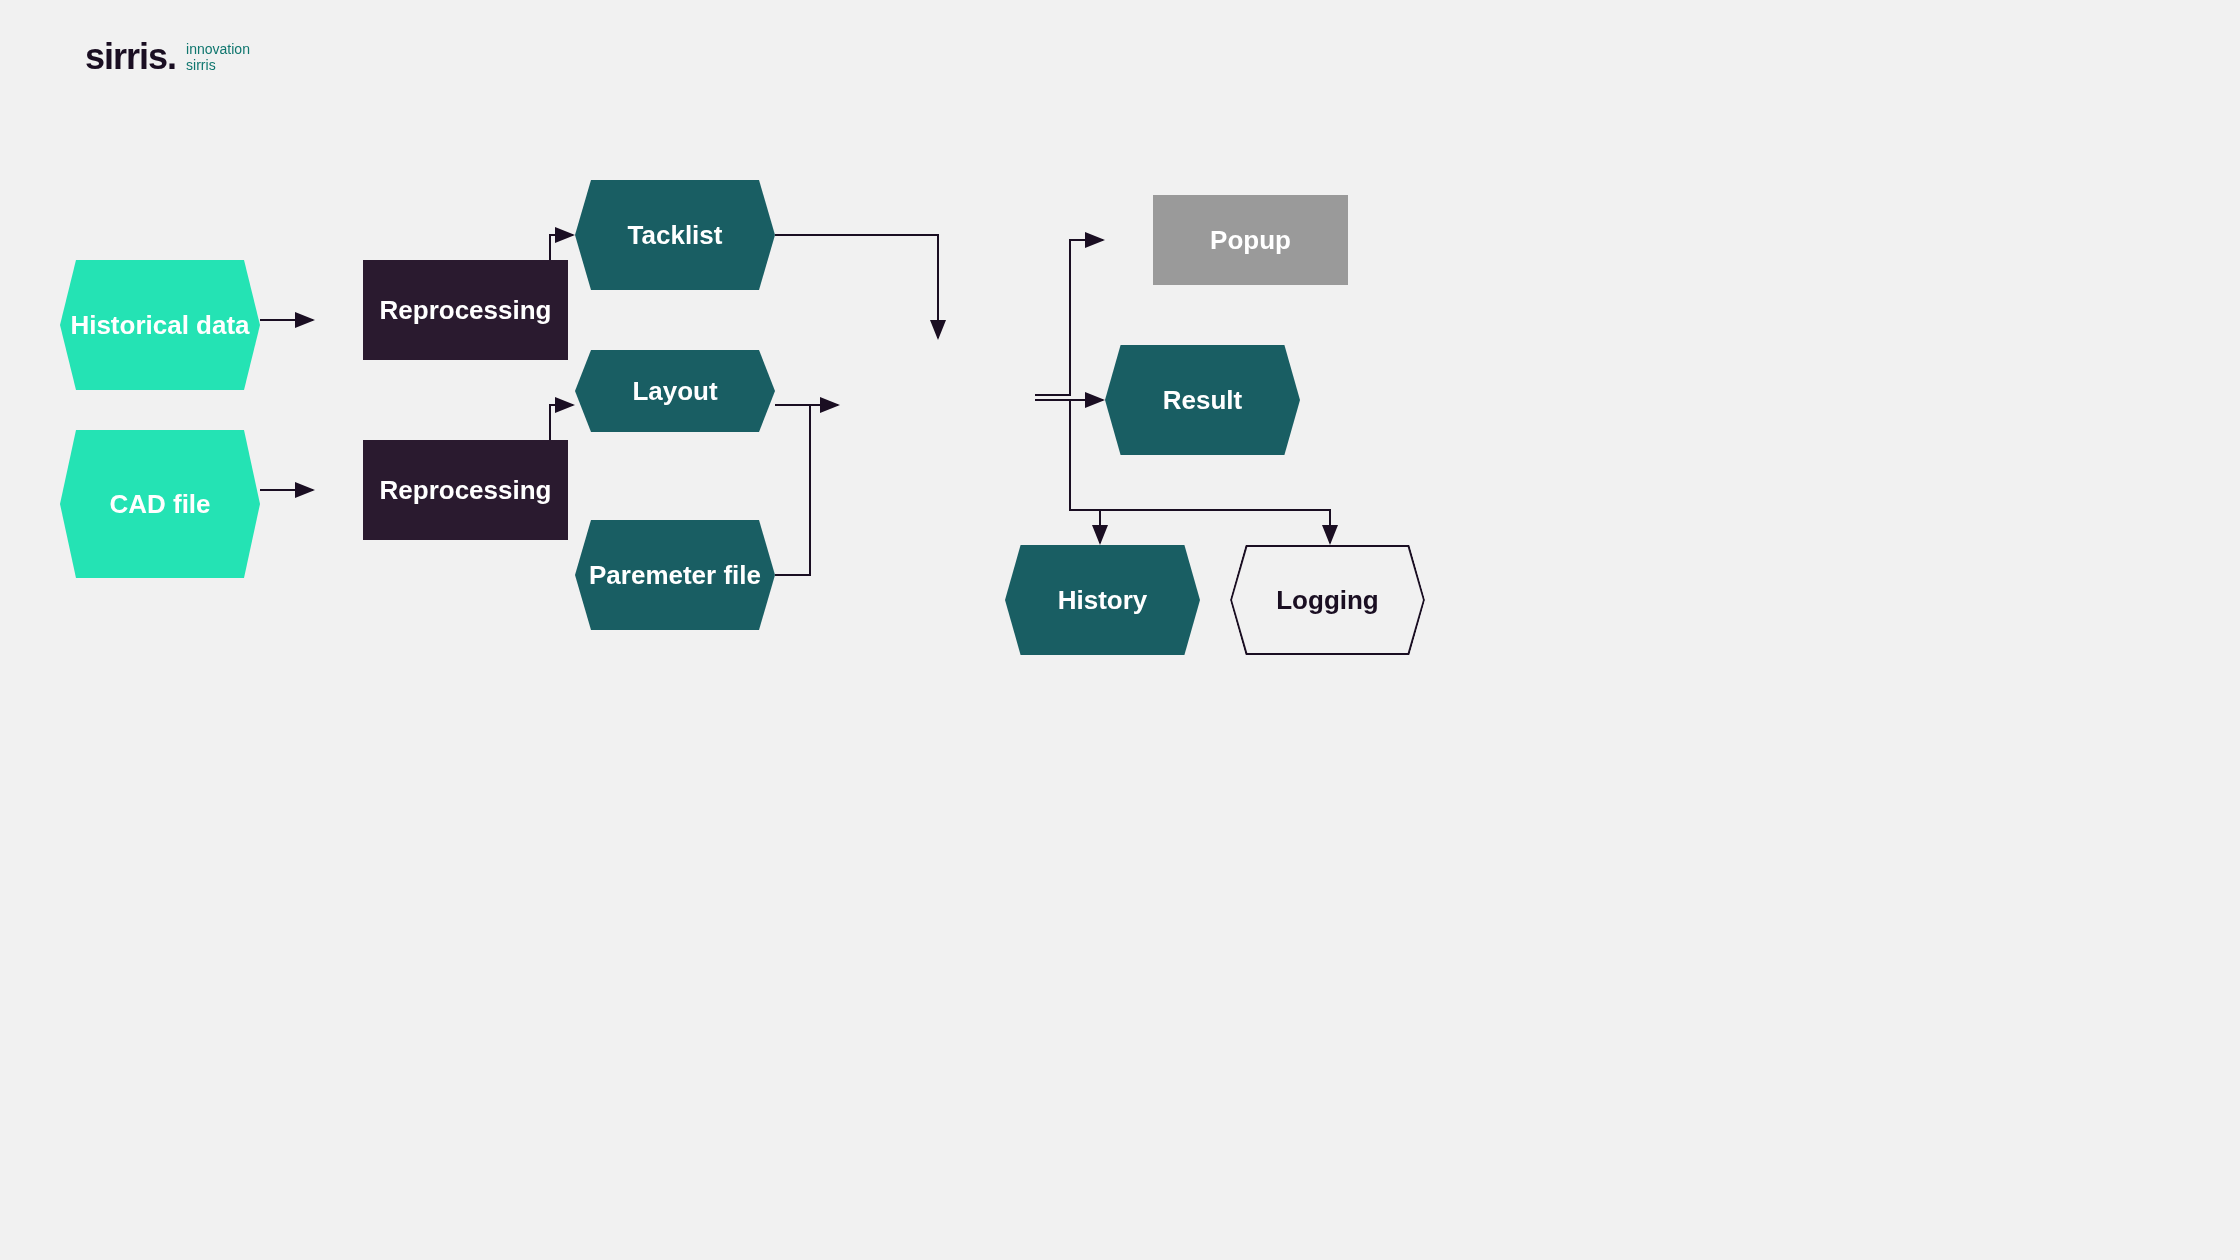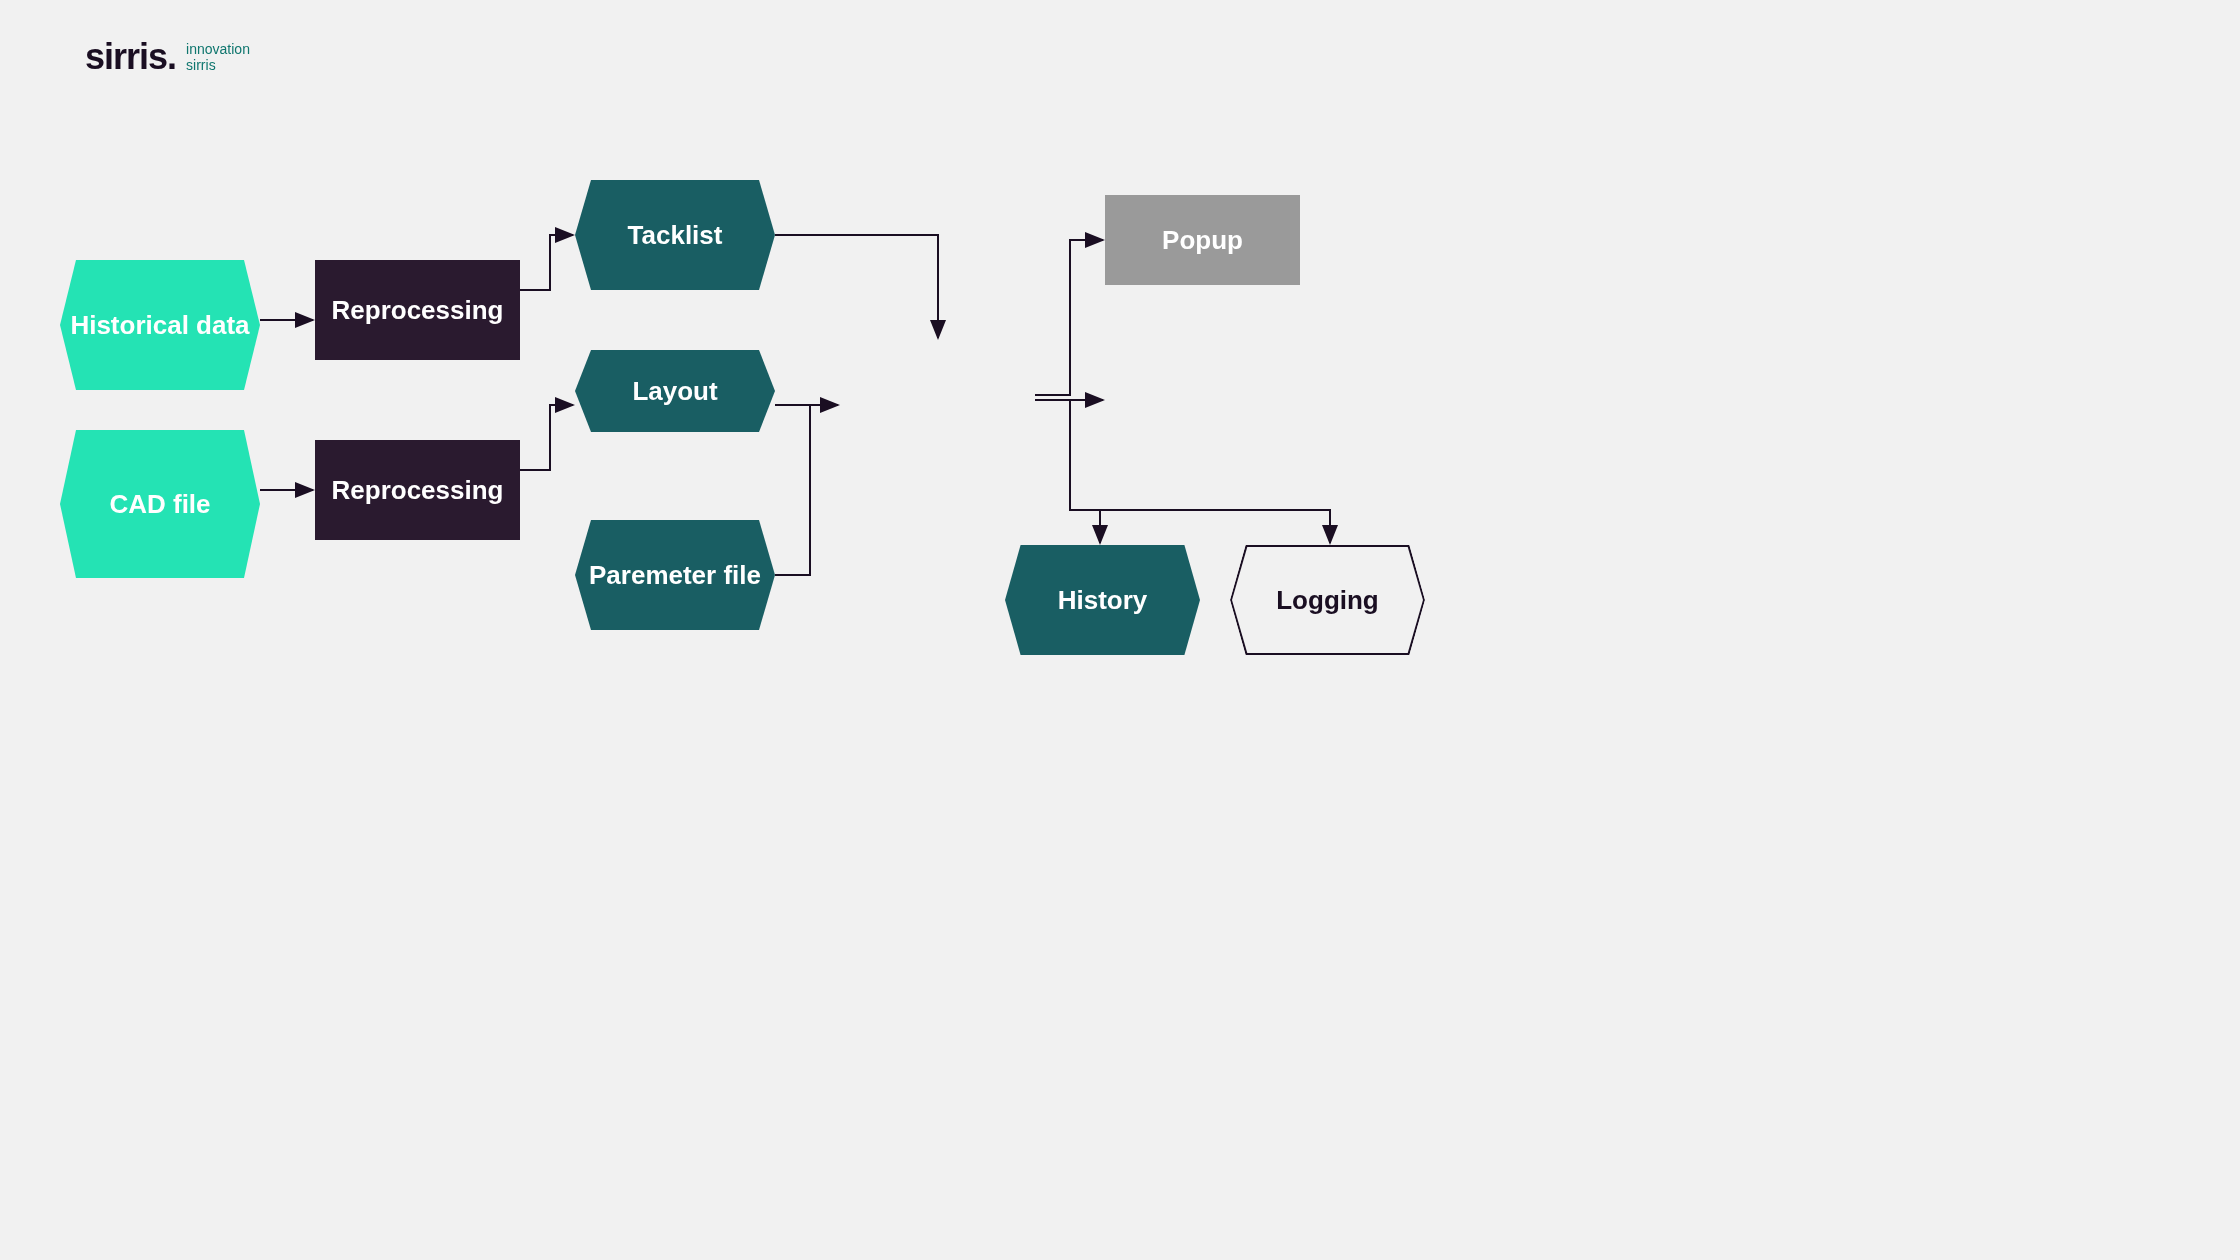--- a/index.html
+++ b/index.html
@@ -39,21 +39,21 @@
     position: absolute;
     display: flex;
     align-items: center;
     justify-content: center;
     text-align: center;
     font-weight: 800;
     font-size: 26px;
     color: #fff;
     z-index: 2;
   }
-  .rect { border-radius: 0; }
+  .rect { border-radius: 0; margin-left: 48px; }
   .hex {
     clip-path: polygon(8% 0%, 92% 0%, 100% 50%, 92% 100%, 8% 100%, 0% 50%);
   }
   .hex-outline {
     background: #f1f1f1;
     color: #1a0e22;
   }
   .hex-outline::before {
     content: "";
     position: absolute;
@@ -141,20 +141,23 @@
     </div>
   <div class="node hex" style="left: 575px; top: 350px; width: 200px; height: 82px; background: rgb(25, 94, 99);">
       <span>Layout</span>
     </div>
   <div class="node hex" style="left: 575px; top: 520px; width: 200px; height: 110px; background: rgb(25, 94, 99);">
       <span>Paremeter file</span>
     </div>
   <div class="node rect" style="left: 1105px; top: 195px; width: 195px; height: 90px; background: rgb(154, 154, 154);">
       <span>Popup</span>
     </div>
+  <div class="node hex" style="left: 1105px; top: 345px; width: 195px; height: 110px; background: rgb(25, 94, 99);">
+      <span>Result</span>
+    </div>
   <div class="node hex" style="left: 1005px; top: 545px; width: 195px; height: 110px; background: rgb(25, 94, 99);">
       <span>History</span>
     </div>
   <div class="node hex hex-outline" style="left: 1230px; top: 545px; width: 195px; height: 110px;">
       <span>Logging</span>
     </div>
 
 </div>
 
 </body></html>

